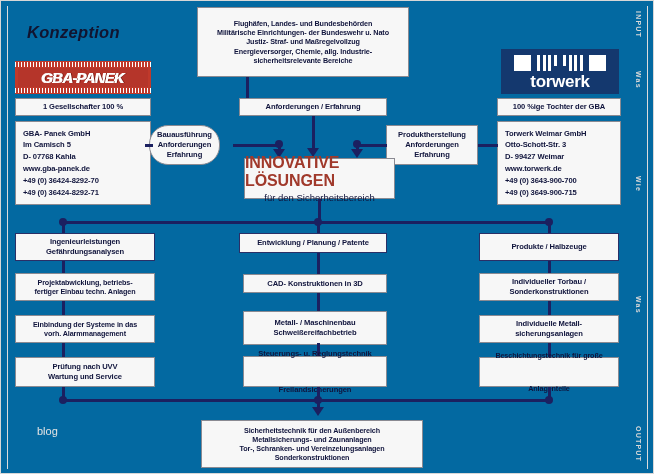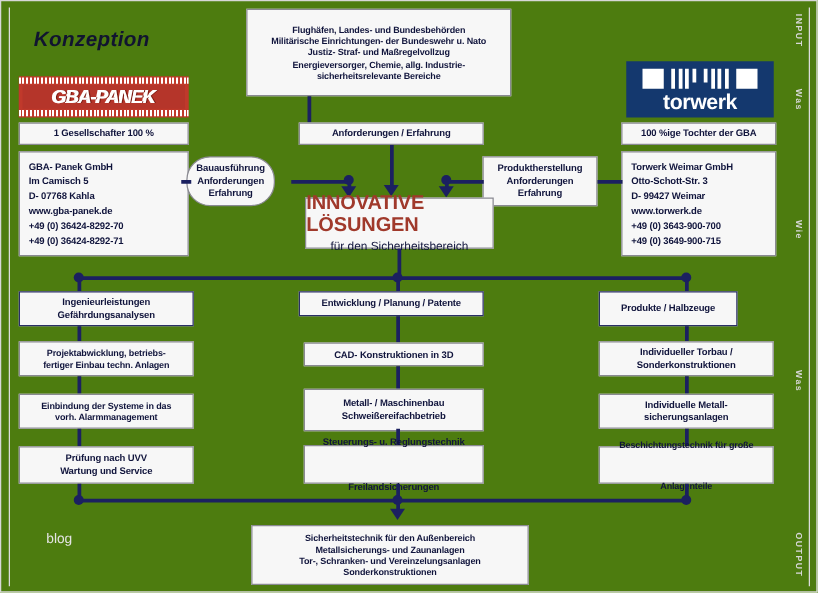--- a/index.html
+++ b/index.html
@@ -1,19 +1,19 @@
 <!DOCTYPE html>
 <html><head>
 <meta charset="utf-8">
 <style>
   html,body{margin:0;padding:0;background:#ffffff;}
   body{font-family:"Liberation Sans",sans-serif;}
   #canvas{
     position:relative;width:654px;height:474px;overflow:hidden;
-    background:#4d7c0f;
+    background:#0369a1;
     border:1px solid #d7d7d7;
     box-sizing:border-box;
   }
   
   #frame{
     position:absolute;left:6px;top:5px;width:641px;height:463px;
     border-left:1px solid #dcdcdc;border-right:1px solid #dcdcdc;
     box-sizing:border-box;pointer-events:none;
   }
   .box{
@@ -230,21 +230,21 @@
     <span>Metall- / Maschinenbau</span>
     <span>Schweißereifachbetrieb</span>
   </div>
   <div class="ln v" style="left:316px;top:342px;height:13px;"></div>
   <div class="box t75" style="left:242px;top:355px;width:144px;height:31px;gap:26px;">
     <span>Steuerungs- u.  Reglungstechnik</span>
     <span>Freilandsicherungen</span>
   </div>
   <div class="ln v" style="left:316px;top:386px;height:13px;"></div>
 
-  <div class="box navy t75" style="left:478px;top:232px;width:111px;height:28px;">
+  <div class="box navy t75" style="left:478px;top:232px;width:140px;height:28px;">
     <span>Produkte / Halbzeuge</span>
   </div>
   <div class="ln v" style="left:547px;top:260px;height:12px;"></div>
   <div class="box t75" style="left:478px;top:272px;width:140px;height:28px;">
     <span>Individueller Torbau /</span>
     <span>Sonderkonstruktionen</span>
   </div>
   <div class="ln v" style="left:547px;top:300px;height:14px;"></div>
   <div class="box t75" style="left:478px;top:314px;width:140px;height:28px;">
     <span>Individuelle Metall-</span>

